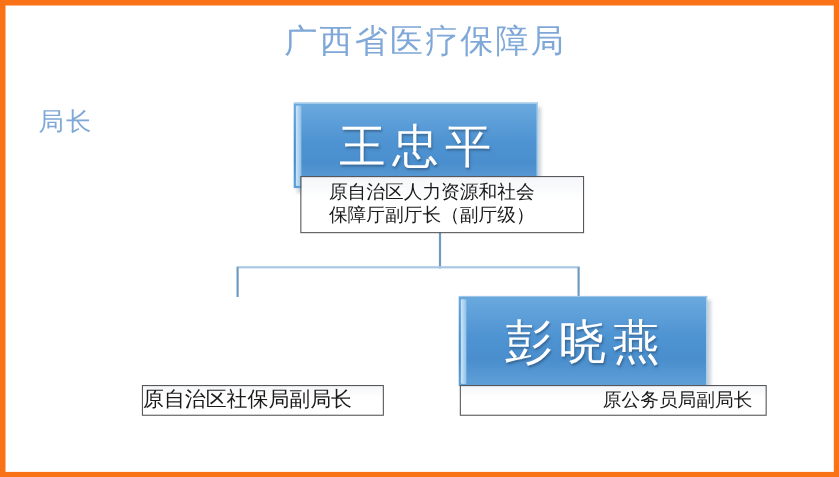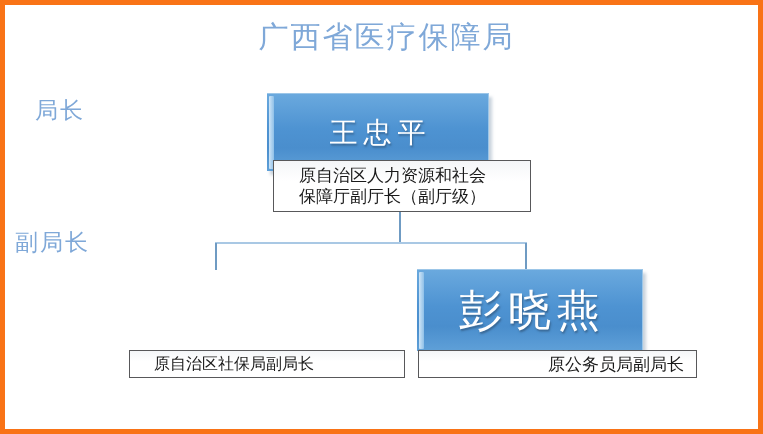--- a/index.html
+++ b/index.html
@@ -86,36 +86,36 @@
     color:#1a1a1a;
     font-family:"DejaVu Serif","Liberation Serif",serif;
     display:flex;
     align-items:center;
     line-height:1.22;
     white-space:pre-line;
   }
 
   
   #node-top{ left:262px; top:88px; width:222px; height:78px; }
-  #node-top .node-name{ font-size:28px; }
+  #node-top .node-name{ font-size:42px; }
   #cap-top{
     left:268px; top:155px; width:258px; height:52px;
     font-size:17px;
     justify-content:flex-start;
     padding-left:25px;
   }
 
   
   #node-left{ left:104px; top:264px; width:226px; height:82px; }
   #node-left .node-name{ font-size:43px; }
   #cap-left{
-    left:124px; top:345px; width:276px; height:28px;
-    font-size:16px;
+    left:124px; top:345px; width:220px; height:28px;
+    font-size:19px;
     justify-content:flex-start;
-    padding-left:24px;
+    padding-left:0;
   }
 
   
   #node-right{ left:412px; top:264px; width:226px; height:82px; }
   #node-right .node-name{ font-size:43px; }
   #cap-right{
     left:413px; top:345px; width:279px; height:28px;
     font-size:17px;
     justify-content:flex-end;
     padding-right:12px;
@@ -129,21 +129,20 @@
 </style>
 </head>
 <body>
 
 <div id="slide">
 
   <div class="title">广西省医疗保障局</div>
 
   <div class="rowlabel" id="lbl-director">局长</div>
 
-  <div class="rowlabel" id="lbl-deputy">副局长</div>
 
   <div class="conn conn-v" id="conn-top-down"></div>
   <div class="conn conn-h conn-light" id="conn-bar"></div>
   <div class="conn conn-v" id="conn-left-down"></div>
   <div class="conn conn-v" id="conn-right-down"></div>
 
   <div class="node" id="node-top">
     <div class="node-name">王忠平</div>
   </div>
   <div class="caption" id="cap-top">原自治区人力资源和社会

